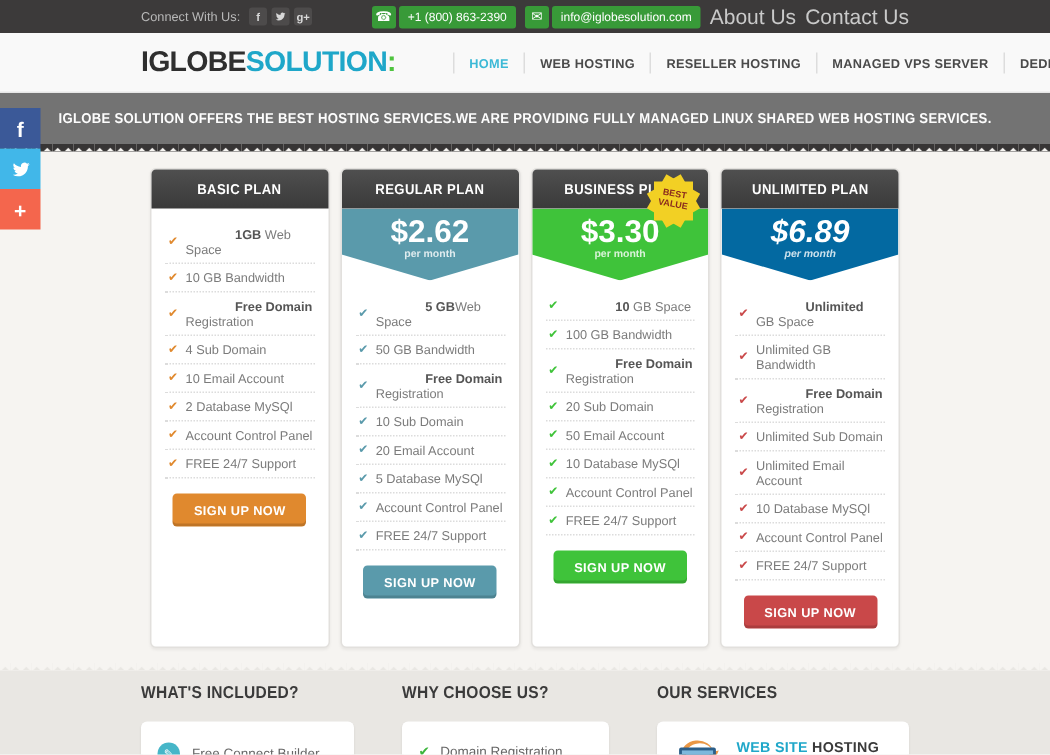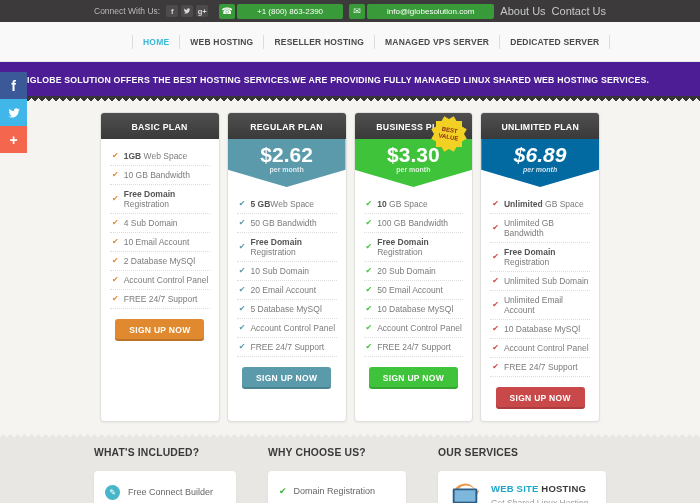--- a/index.html
+++ b/index.html
@@ -16,38 +16,38 @@
   .topbar { height:22px; background:#3c3a3a; display:flex; align-items:center; font-size:8.5px; color:#b9b9b9; }
   .topbar-inner { width:512px; margin:0 auto; display:flex; align-items:center; }
   .connect-label { margin-right:6px; }
   .tb-social { display:flex; gap:3px; }
   .tb-social .tb-ic { width:12px; height:12px; background:#4d4b4b; color:#d8d8d8; font-size:7.5px; font-weight:bold;
     display:flex; align-items:center; justify-content:center; border-radius:2px; }
   .tb-ic svg { width:8px; height:8px; }
   .tb-right { margin-left:auto; display:flex; align-items:center; gap:6px; }
   .green-sq { width:16px; height:15px; display:flex; align-items:center; justify-content:center;
     color:#fff; font-size:9px; border-radius:2px; }
-  .green-pill { height:15px; display:flex; align-items:center; padding:0 20px; color:#fff; font-size:8px; border-radius:2px; }
+  .green-pill { height:15px; display:flex; align-items:center; padding:0 6px; color:#fff; font-size:8px; border-radius:2px; }
   .badge-pair { display:flex; gap:2px; align-items:center; }
-  .tb-link { color:#c9c9c9; font-size:11px; cursor:pointer;text-align:center; }
+  .tb-link { color:#c9c9c9; font-size:14px; cursor:pointer;text-align:center; }
 
   
   .header { height:40px; background:#f9f9f9; border-bottom:1px solid #e7e7e7; display:flex; align-items:center; }
   .header-inner { width:512px; margin:0 auto; display:flex; align-items:center; justify-content:space-between; }
   .logo { font-size:19px; font-weight:bold; letter-spacing:-.5px; white-space:nowrap; }
   .logo .lg-dark { color:#2f2f2f; }
   .logo .lg-cyan { }
   .logo .lg-green { font-weight:bold; }
   .main-nav { display:flex; align-items:center; }
   .nav-item { font-size:8.5px; font-weight:bold; color:#4a4a4a; padding:2px 10px; border-left:1px solid #ddd;
     letter-spacing:.2px; cursor:pointer; white-space:nowrap; }
   .nav-item:last-child { border-right:1px solid #ddd; }
 
   
-  .banner { height:34px; background:#4c1d95; display:flex; align-items:center; justify-content:flex-start; }
+  .banner { height:34px; background:#737373; display:flex; align-items:center; justify-content:center; }
   .banner-text { color:#fdfdfd; font-size:9.5px; font-weight:bold; letter-spacing:.2px; }
 
   
   .main { background:#f6f4f1; position:relative; padding-bottom:10px; }
   .teeth { height:5px; background-image:
       linear-gradient(135deg, #373535 50%, transparent 50%),
       linear-gradient(225deg, #373535 50%, transparent 50%);
     background-size:7px 5px; background-repeat:repeat-x; }
   .plans-row { width:500px; margin:0 auto; padding-top:11px; display:flex; gap:7px; }
   .plan-card { flex:1; background:#fff; border:1px solid #e2e0dd; border-radius:4px; position:relative;
@@ -55,21 +55,21 @@
   .plan-header { height:26px; background:linear-gradient(#4f4f4f,#3a3a3a); border-radius:3px 3px 0 0;
     display:flex; align-items:center; justify-content:center; }
   .plan-name { color:#fff; font-size:9.5px; font-weight:bold; }
   .plan-price { height:48px; clip-path:polygon(0 0,100% 0,100% 64%,50% 100%,0 64%); text-align:center; color:#fff; padding-top:5px; }
   .price-amount { font-size:21px; font-weight:bold; line-height:1.05; }
   .price-period { font-size:7px; opacity:.8; font-weight:bold; }
   .plan-features { list-style:none; margin:8px 9px 0; }
   .plan-features li { display:flex; align-items:center; gap:5px; font-size:8.5px; color:#7b7b7b;
     padding:4px 0 4px 2px; border-bottom:1px dotted #dcdcdc; }
   .feat-check { font-size:8px; line-height:1; }
-  .feat-text b { color:#555; }
+  .feat-text b { color:#555;margin-left:33px; }
   .plan-cta { align-self:center; margin:10px 0 12px; border:none; color:#fff; font-family:inherit;
     font-size:8.5px; font-weight:bold; letter-spacing:.3px; padding:6px 14px; border-radius:3px; cursor:pointer;
     box-shadow:inset 0 -2px 0 rgba(0,0,0,.15); }
 
   
   .burst { position:absolute; top:2px; right:4px; width:38px; height:38px; z-index:3; }
   .burst .sq { position:absolute; inset:6px; background:#f2d024; }
   .burst .sq.r1 { transform:rotate(30deg); }
   .burst .sq.r2 { transform:rotate(60deg); }
   .burst .txt { position:absolute; inset:0; display:flex; flex-direction:column; align-items:center;
@@ -130,20 +130,23 @@
         <span class="green-pill" style="background: rgb(56, 154, 56);">info@iglobesolution.com</span>
       </span>
       <span class="tb-link">About Us</span>
       <span class="tb-link">Contact Us</span>
     </span>
   </div>
 </div>
 
 <div class="header">
   <div class="header-inner">
+    <div class="logo">
+      <span class="lg-dark">IGLOBE</span><span class="lg-cyan" style="color: rgb(31, 167, 201);">SOLUTION</span><span class="lg-green" style="color: rgb(79, 196, 63);">:</span>
+    </div>
     <nav class="main-nav">
         <span class="nav-item" style="color: rgb(60, 185, 214); margin-left: 38px;">HOME</span>
         <span class="nav-item">WEB HOSTING</span>
         <span class="nav-item">RESELLER HOSTING</span>
         <span class="nav-item">MANAGED VPS SERVER</span>
         <span class="nav-item">DEDICATED SERVER</span>
       </nav>
   </div>
 </div>
 

